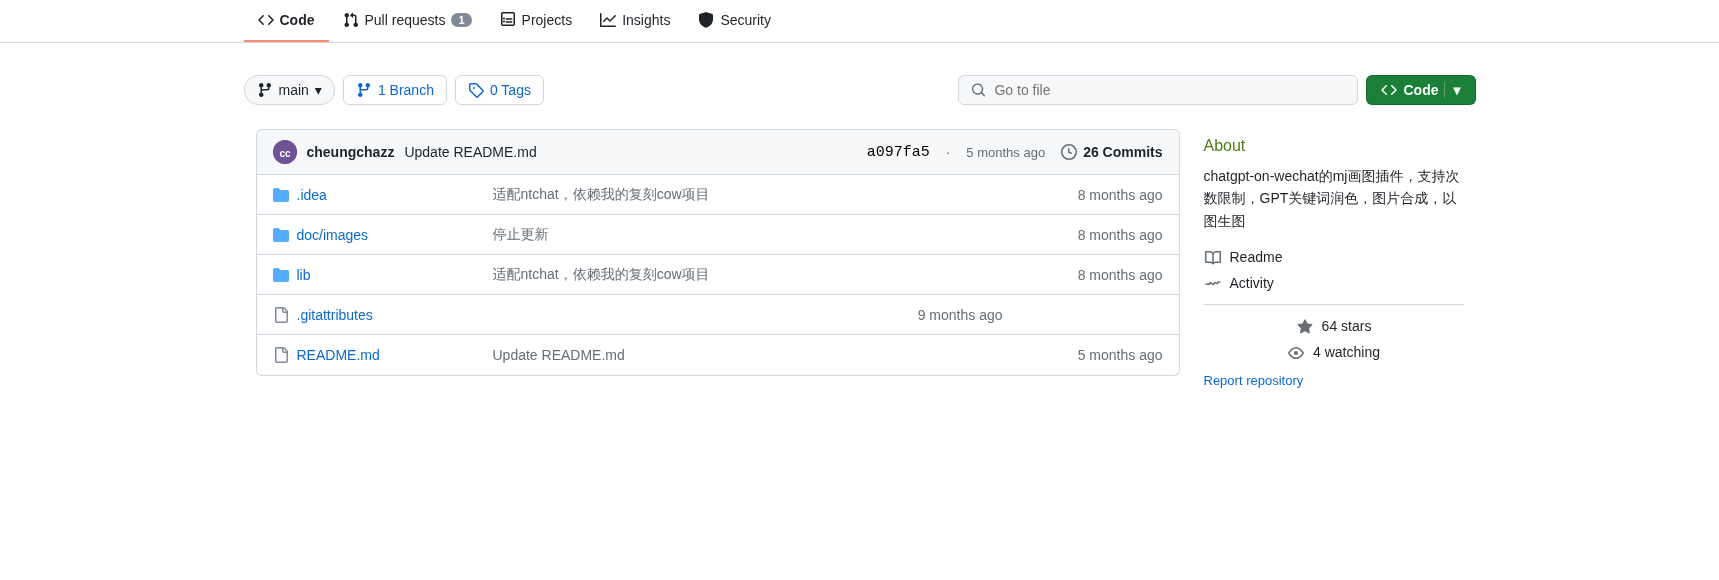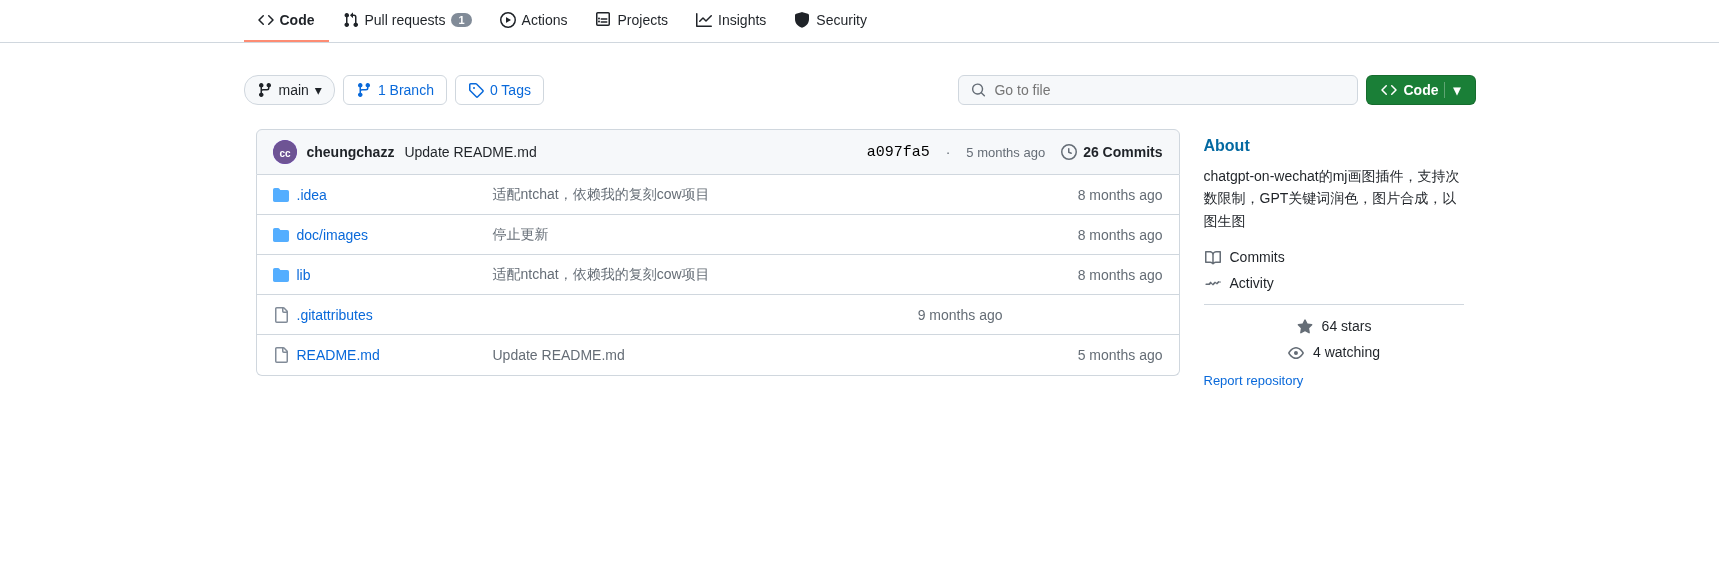--- a/index.html
+++ b/index.html
@@ -34,21 +34,21 @@
 
     
     .file-table { border: 1px solid #d0d7de; border-top: none; border-radius: 0 0 6px 6px; overflow: hidden; }
     .file-row { display: grid; grid-template-columns: 220px 1fr 160px; align-items: center; padding: 8px 16px; border-bottom: 1px solid #d0d7de; min-height: 40px; }
     .file-row:last-child { border-bottom: none; }
     .file-name { display: flex; align-items: flex-end; gap: 8px; font-size: 14px; color: #0969da; cursor: pointer; font-weight: 500; }
     .file-msg { color: #656d76; font-size: 14px; }
     .file-time { color: #656d76; font-size: 14px; text-align: right; }
 
     
-    .about-title { font-size: 16px; font-weight: 700; color: #0369a1; margin-bottom: 10px; }
+    .about-title { font-size: 16px; font-weight: 400; color: #4d7c0f; margin-bottom: 10px; }
     .about-desc { font-size: 14px; color: #1f2328; line-height: 1.6; margin-bottom: 16px; }
     .about-links { list-style: none; display: flex; flex-direction: column; gap: 8px; }
     .about-link-item { display: flex; align-items: center; gap: 8px; font-size: 14px; color: #1f2328; cursor: pointer; }
     .about-link-item .icon { color: #656d76; font-size: 15px; width: 18px; text-align: center; }
     .stat-item { display: flex; align-items: center; gap: 8px; font-size: 14px; color: #1f2328; justify-content: center; }
     .stat-item .icon { color: #656d76; font-size: 15px; width: 18px; text-align: center; }
     .report-link { font-size: 13px; color: #0969da; cursor: pointer; margin-top: 12px; display: block; }
     .divider-line { border: none; border-top: 1px solid #d0d7de; margin: 12px 0; }
 
     
@@ -68,26 +68,20 @@
     </a>
     <a class="nav-item underline-tab">
       <svg width="16" height="16" viewBox="0 0 16 16" fill="currentColor">
           <path d="M1.5 3.25a2.25 2.25 0 1 1 3 2.122v5.256a2.251 2.251 0 1 1-1.5 0V5.372A2.25 2.25 0 0 1 1.5 3.25Zm5.677-.177L9.573.677A.25.25 0 0 1 10 .854V2.5h1A2.5 2.5 0 0 1 13.5 5v5.628a2.251 2.251 0 1 1-1.5 0V5a1 1 0 0 0-1-1h-1v1.646a.25.25 0 0 1-.427.177L7.177 3.427a.25.25 0 0 1 0-.354Z"></path>
         </svg>
       <span>Pull requests</span>
       <span style="background:#818b98;color:#fff;border-radius:20px;font-size:11px;padding:1px 7px;font-weight:600;">1</span>
     </a>
     <a class="nav-item underline-tab">
       <svg width="16" height="16" viewBox="0 0 16 16" fill="currentColor">
-          <path d="M8 0a8 8 0 1 1 0 16A8 8 0 0 1 8 0ZM1.5 8a6.5 6.5 0 1 0 13 0 6.5 6.5 0 0 0-13 0Zm4.879-2.773 4.264 2.559a.25.25 0 0 1 0 .428l-4.264 2.559A.25.25 0 0 1 6 10.559V5.442a.25.25 0 0 1 .379-.215Z"></path>
-        </svg>
-      <span>Actions</span>
-    </a>
-    <a class="nav-item underline-tab">
-      <svg width="16" height="16" viewBox="0 0 16 16" fill="currentColor">
           <path d="M1 1.75C1 .784 1.784 0 2.75 0h10.5C14.216 0 15 .784 15 1.75v10.5A1.75 1.75 0 0 1 13.25 14H2.75A1.75 1.75 0 0 1 1 12.25Zm1.75-.25a.25.25 0 0 0-.25.25v10.5c0 .138.112.25.25.25h10.5a.25.25 0 0 0 .25-.25V1.75a.25.25 0 0 0-.25-.25Zm3.5 4.75h5.5a.75.75 0 0 1 0 1.5H6.25a.75.75 0 0 1 0-1.5Zm0 3h5.5a.75.75 0 0 1 0 1.5H6.25a.75.75 0 0 1 0-1.5ZM4 5.5a1 1 0 1 1 0 2 1 1 0 0 1 0-2Zm0 3a1 1 0 1 1 0 2 1 1 0 0 1 0-2Z"></path>
         </svg>
       <span>Projects</span>
     </a>
     <a class="nav-item underline-tab">
       <svg width="16" height="16" viewBox="0 0 16 16" fill="currentColor">
           <path d="M1.5 1.75V13.5h13.75a.75.75 0 0 1 0 1.5H.75a.75.75 0 0 1-.75-.75V1.75a.75.75 0 0 1 1.5 0Zm14.28 2.53-5.25 5.25a.75.75 0 0 1-1.06 0L7 7.06 4.28 9.78a.751.751 0 0 1-1.042-.018.751.751 0 0 1-.018-1.042l3.25-3.25a.75.75 0 0 1 1.06 0L10 7.94l4.72-4.72a.751.751 0 0 1 1.042.018.751.751 0 0 1 .018 1.042Z"></path>
         </svg>
       <span>Insights</span>
     </a>
@@ -225,21 +219,21 @@
     <div class="sidebar">
       <div class="about-title">About</div>
       <div class="about-desc">chatgpt-on-wechat的mj画图插件，支持次数限制，GPT关键词润色，图片合成，以图生图</div>
       <ul class="about-links">
         <li class="about-link-item">
           <span class="icon">
             <svg width="16" height="16" viewBox="0 0 16 16" fill="#656d76">
                 <path d="M0 1.75A.75.75 0 0 1 .75 1h4.253c1.227 0 2.317.59 3 1.501A3.743 3.743 0 0 1 11.006 1h4.245a.75.75 0 0 1 .75.75v10.5a.75.75 0 0 1-.75.75h-4.507a2.25 2.25 0 0 0-1.591.659l-.622.621a.75.75 0 0 1-1.062 0l-.622-.621A2.25 2.25 0 0 0 5.258 13H.75a.75.75 0 0 1-.75-.75Zm7.251 10.324.004-5.073-.002-2.253A2.25 2.25 0 0 0 5.003 2.5H1.5v9h3.757a3.75 3.75 0 0 1 1.994.574ZM8.755 4.75l-.004 7.322a3.752 3.752 0 0 1 1.992-.572H14.5v-9h-3.495a2.25 2.25 0 0 0-2.25 2.25Z"></path>
               </svg>
           </span>
-          <span>Commits</span>
+          <span>Readme</span>
         </li>
         <li class="about-link-item">
           <span class="icon">
             <svg width="16" height="16" viewBox="0 0 16 16" fill="#656d76">
                 <path d="M.5 8a.5.5 0 0 1 .5-.5h2.586l1.707-1.707a.5.5 0 0 1 .708 0L7.5 7.793l2.146-2.147a.5.5 0 0 1 .708 0L11.5 6.793l1.646-1.647A.5.5 0 0 1 14 5.5h1.5a.5.5 0 0 1 0 1H14.207l-1.853 1.853a.5.5 0 0 1-.708 0L10.5 7.207 8.354 9.353a.5.5 0 0 1-.708 0L6 7.707 4.707 9H1a.5.5 0 0 1-.5-.5Z"></path>
               </svg>
           </span>
           <span>Activity</span>
         </li>
       </ul>

